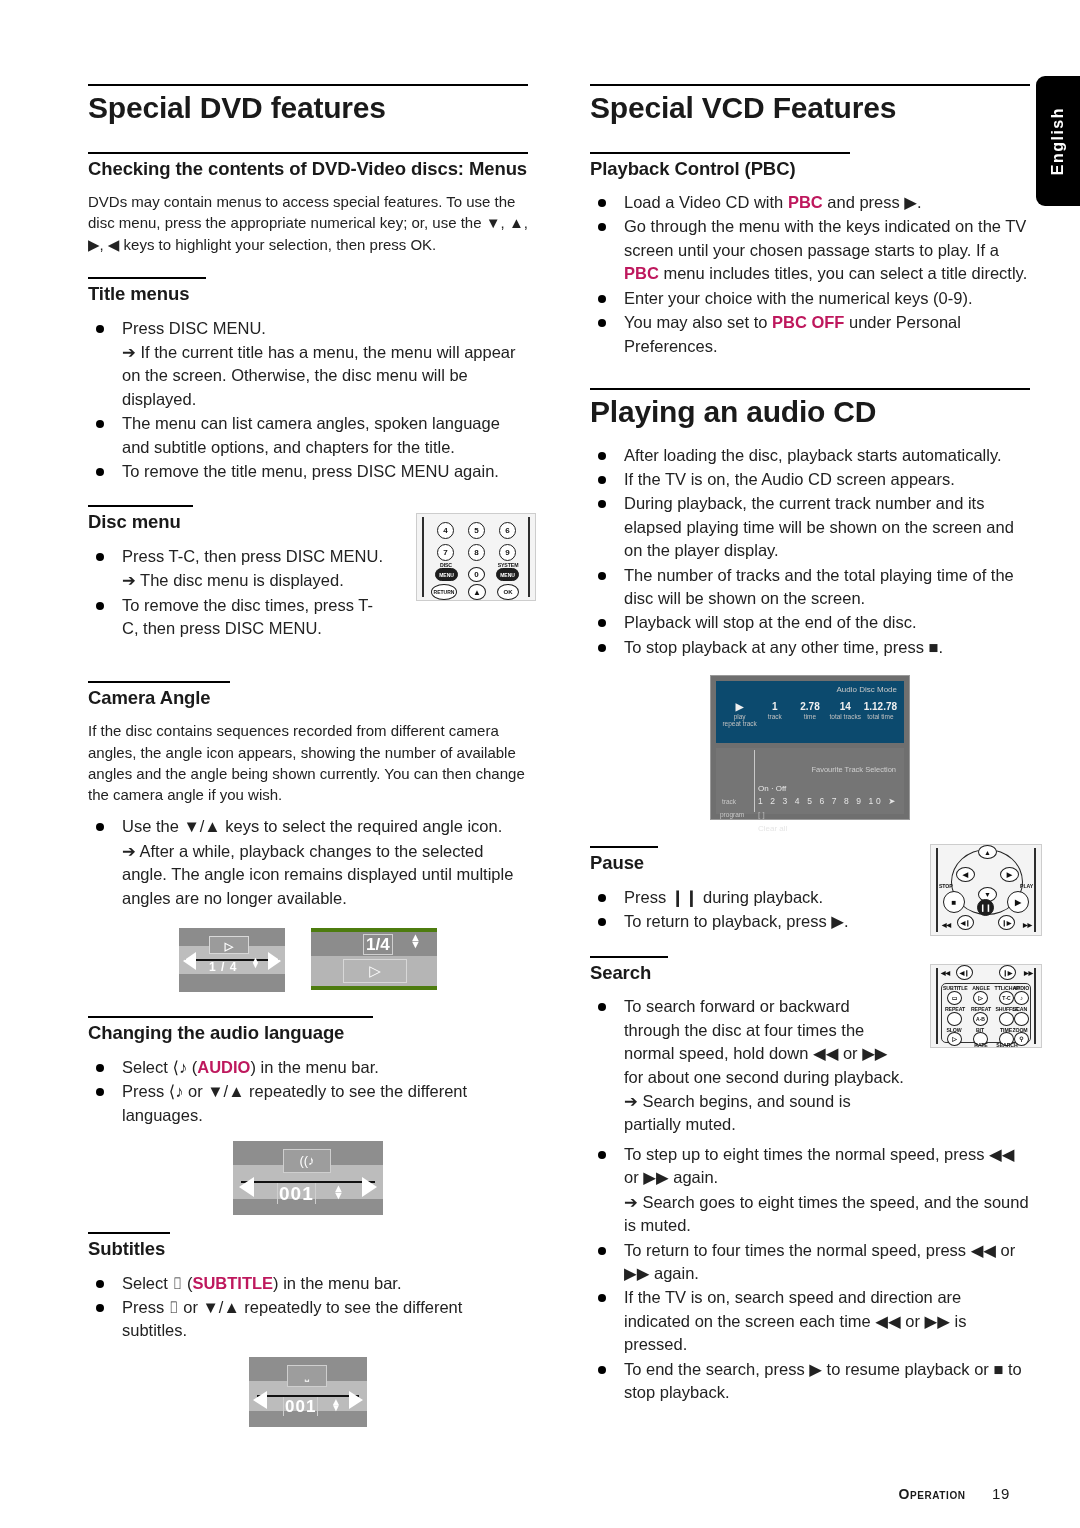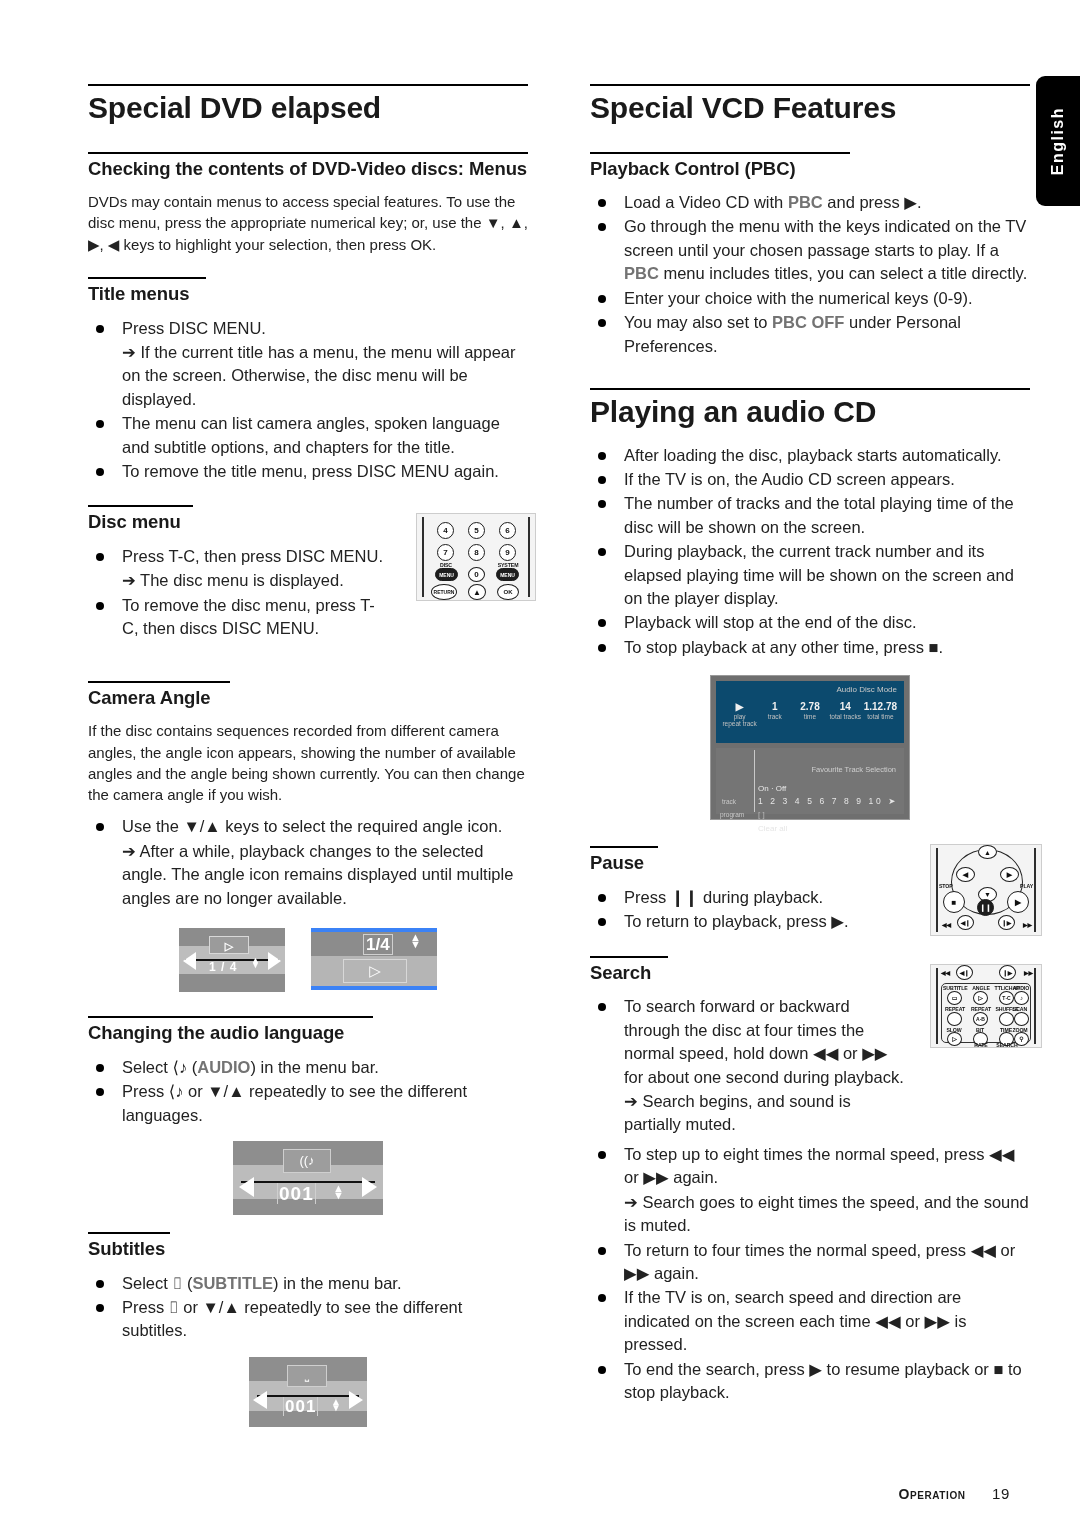--- a/index.html
+++ b/index.html
@@ -55,21 +55,21 @@
     font-size:16.5px; line-height:1.42; margin-bottom:1px; color:#222;
   }
   ul.bul > li::before {
     content:"";
     position:absolute; left:8px; top:8px;
     width:8px; height:8px; border-radius:50%;
     background:#000;
   }
   ul.bul > li.noBullet { padding-left:34px; }
   ul.bul > li.noBullet::before { display:none; }
-  b, strong { font-weight:bold; color:#737373; }
+  b, strong { font-weight:bold; color:#be185d; }
 
   
   .lang-tab {
     position:absolute; right:0; top:76px;
     width:44px; height:130px;
     background:#000; border-radius:9px 0 0 9px;
     display:flex; align-items:center; justify-content:center;
   }
   .lang-tab span {
     color:#fff; font-size:16px; font-weight:bold; letter-spacing:1.5px;
@@ -114,21 +114,21 @@
   .osd-val {
     position:absolute; color:#fff; font-weight:bold; font-size:12px;
     letter-spacing:1px;
   }
   .spin {
     position:absolute; display:flex; flex-direction:column;
     align-items:center; justify-content:center; line-height:0.55;
     color:#fff; font-size:9px;
   }
 
-  .osd-b { width:126px; height:62px; background:#3b82f6; position:relative; }
+  .osd-b { width:126px; height:62px; background:#4d7c0f; position:relative; }
   .osd-b .row1 { position:absolute; left:0; right:0; top:4px; height:24px; background:#8c8c8c; }
   .osd-b .row2 { position:absolute; left:0; right:0; top:28px; height:30px; background:#b5b5b5; }
   .osd-b .frac {
     position:absolute; top:7px; left:52px; color:#fff; font-weight:bold;
     font-size:17px; letter-spacing:0px;
   }
   .osd-b .frac span { border:1px solid #d0d0d0; padding:0 2px; }
   .osd-b .updown {
     position:absolute; top:6px; right:16px; color:#fff; font-size:11px;
     display:flex; flex-direction:column; line-height:0.62;
@@ -251,21 +251,21 @@
 <div class="page">
 
   <div class="lang-tab">
     <span>English</span>
   </div>
 
   <div class="col col-left">
 
     <div class="h1-wrap">
       <div class="h1-rule"></div>
-      <h1 class="title">Special DVD elapsed</h1>
+      <h1 class="title">Special DVD features</h1>
     </div>
 
     <div class="h2-wrap">
       <div class="h2-rule full"></div>
       <h2 class="sub">Checking the contents of DVD-Video discs: Menus</h2>
     </div>
     <p class="body">DVDs may contain menus to access special features. To use the disc menu, press the appropriate numerical key; or, use the ▼, ▲, ▶, ◀ keys to highlight your selection, then press OK.</p>
 
     <div class="h2-wrap">
       <div class="h2-rule short-a"></div>
@@ -279,21 +279,21 @@
     </ul>
 
     <div style="position:relative;">
       <div class="h2-wrap">
         <div class="h2-rule short-b"></div>
         <h2 class="sub">Disc menu</h2>
       </div>
       <ul class="bul" style="width:300px;">
         <li>Press T-C, then press DISC MENU.</li>
         <li class="noBullet">➔ The disc menu is displayed.</li>
-        <li>To remove the disc menu, press T-C, then discs DISC MENU.</li>
+        <li>To remove the disc times, press T-C, then press DISC MENU.</li>
       </ul>
 
       <div class="remote remote-num fig-right" style="right:-8px; top:8px;">
         <div class="edgeL"></div>
         <div class="edgeR"></div>
 
         <div class="btn-circ" style="left:20px;top:8px;width:17px;height:17px;">4</div>
         <div class="btn-circ" style="left:51px;top:8px;width:17px;height:17px;">5</div>
         <div class="btn-circ" style="left:82px;top:8px;width:17px;height:17px;">6</div>
 
@@ -417,22 +417,22 @@
       <li>You may also set to <b>PBC OFF</b> under Personal Preferences.</li>
     </ul>
 
     <div class="h1-wrap" style="margin-top:30px; margin-bottom:14px;">
       <div class="h1-rule"></div>
       <h1 class="title">Playing an audio CD</h1>
     </div>
     <ul class="bul">
       <li>After loading the disc, playback starts automatically.</li>
       <li>If the TV is on, the Audio CD screen appears.</li>
+      <li>During playback, the current track number and its elapsed playing time will be shown on the screen and on the player display.</li>
       <li>The number of tracks and the total playing time of the disc will be shown on the screen.</li>
-      <li>During playback, the current track number and its elapsed playing time will be shown on the screen and on the player display.</li>
       <li>Playback will stop at the end of the disc.</li>
       <li>To stop playback at any other time, press ■.</li>
     </ul>
 
     <div class="fig center" style="margin-top:16px;">
       <div class="audio-osd">
         <div class="top">
           <div class="mode">Audio Disc Mode</div>
           <div class="stats">
             <div class="stat">

